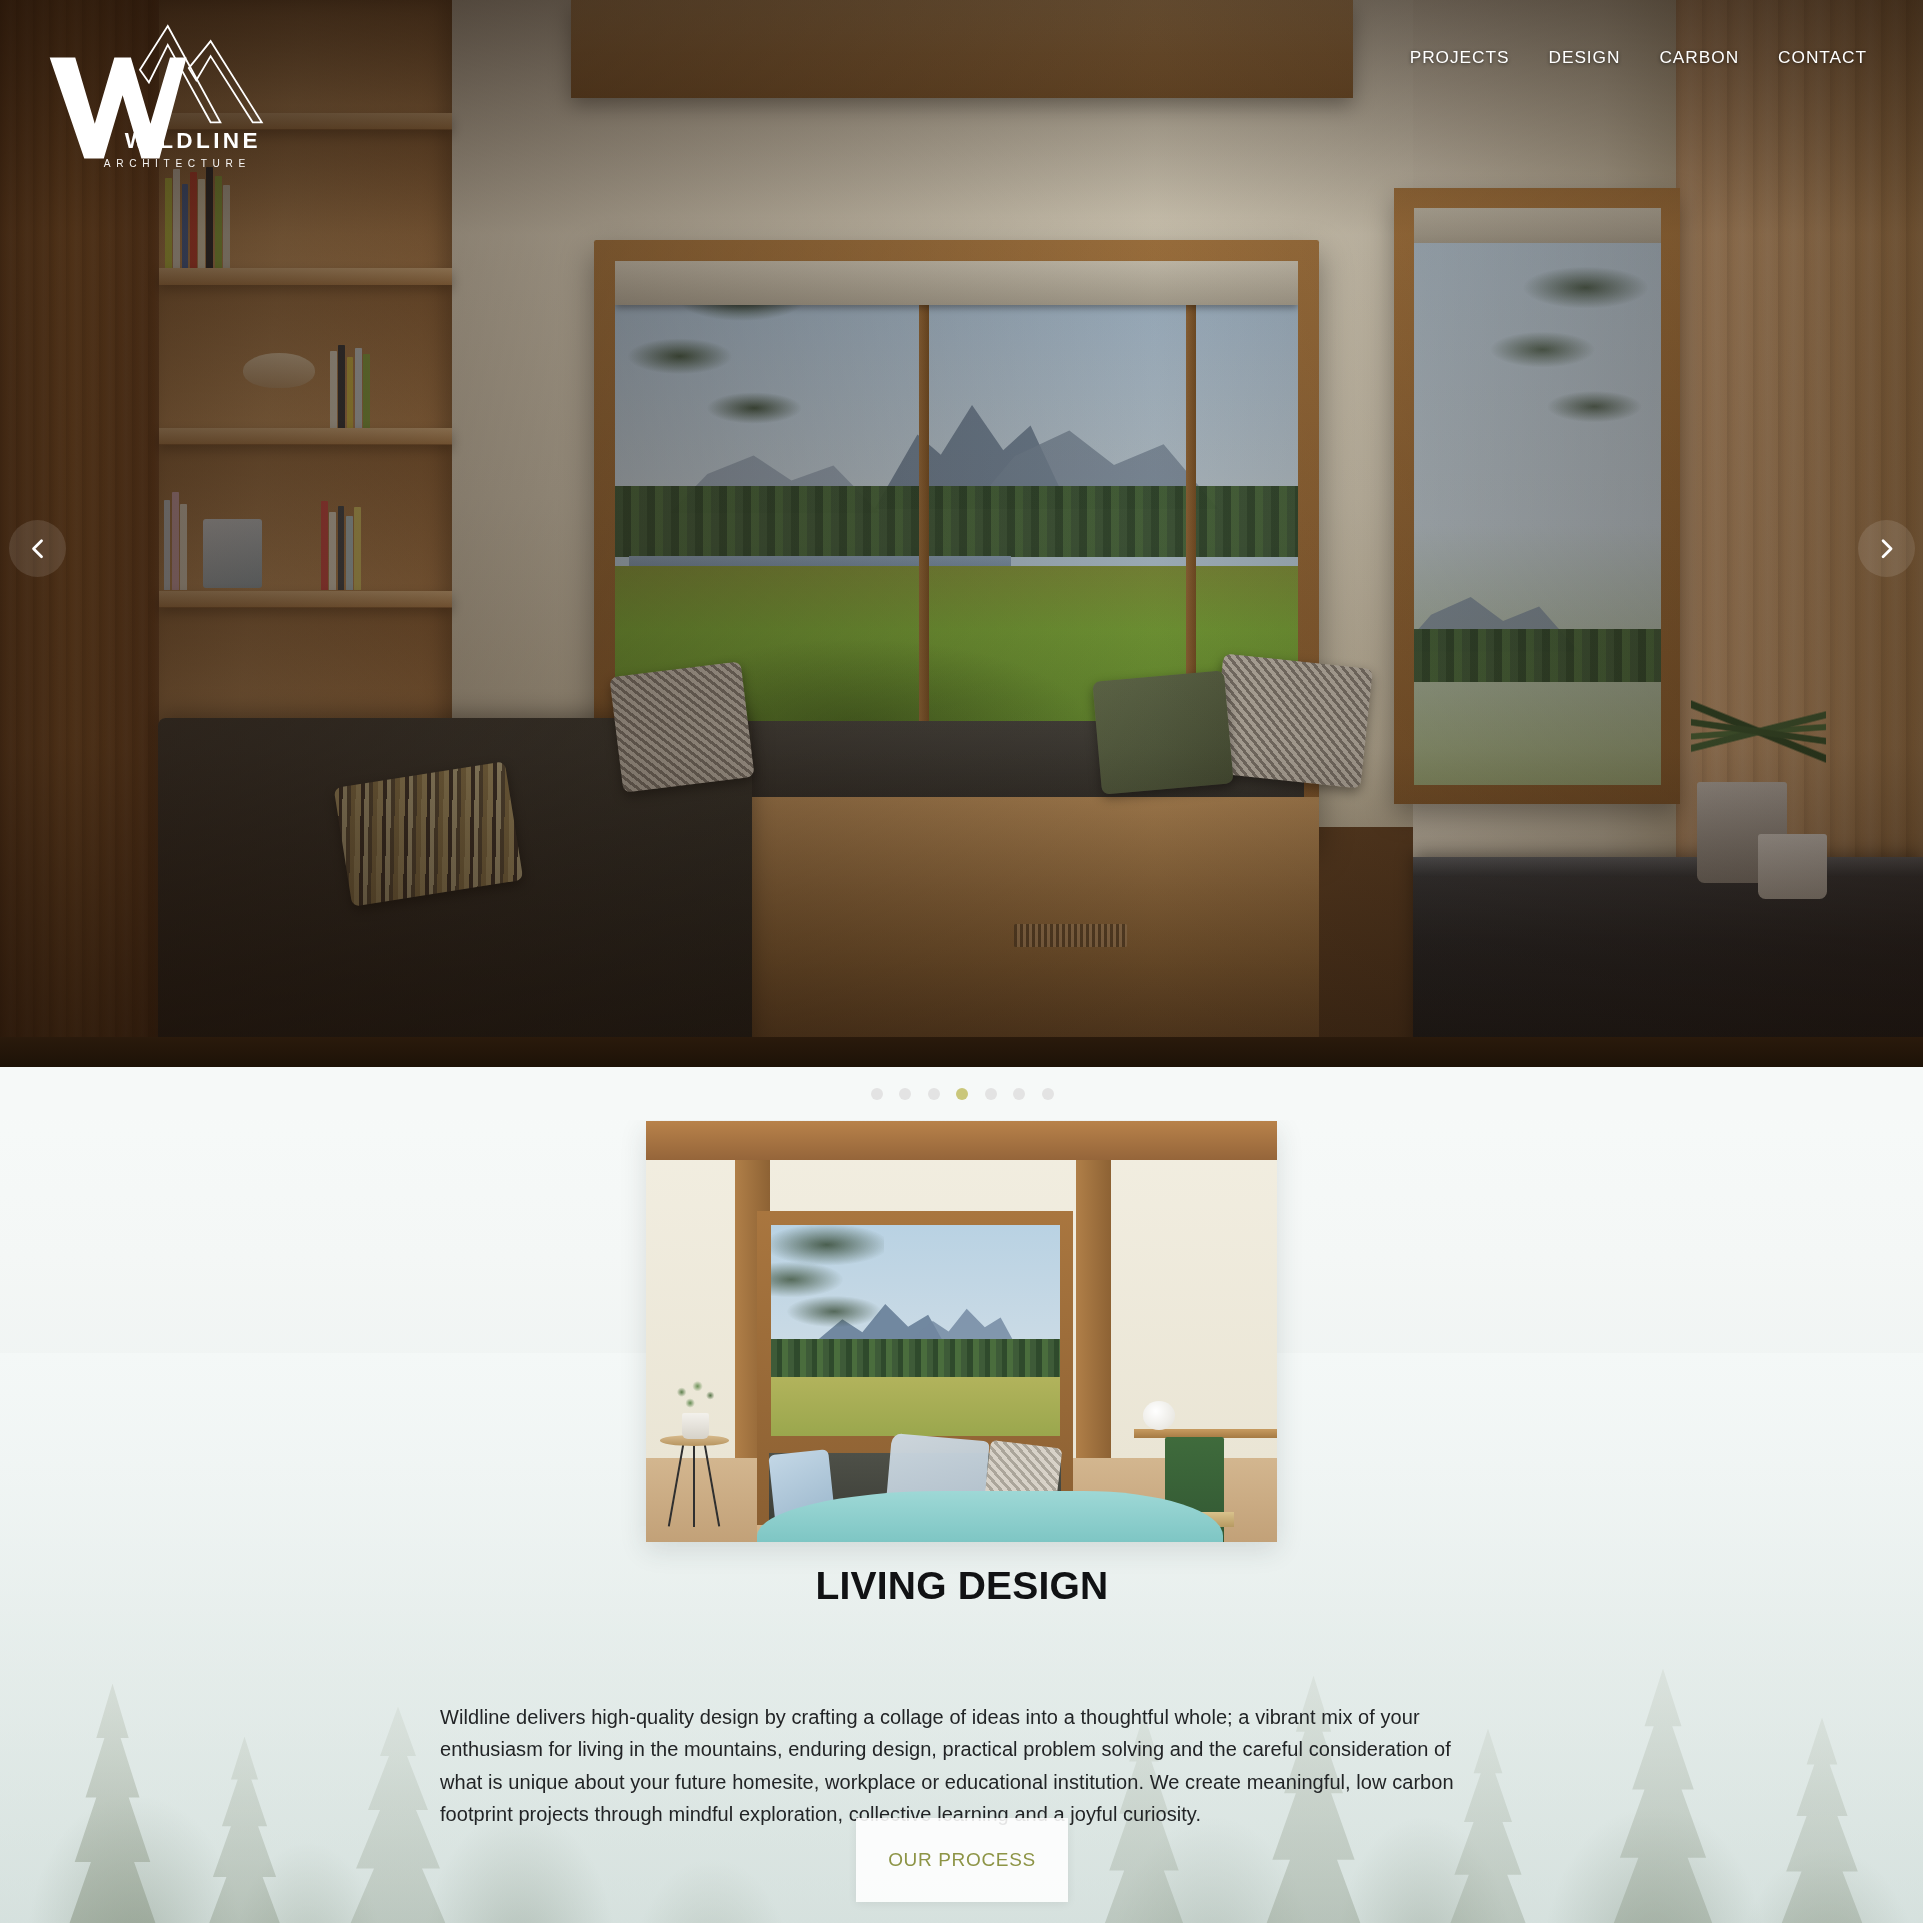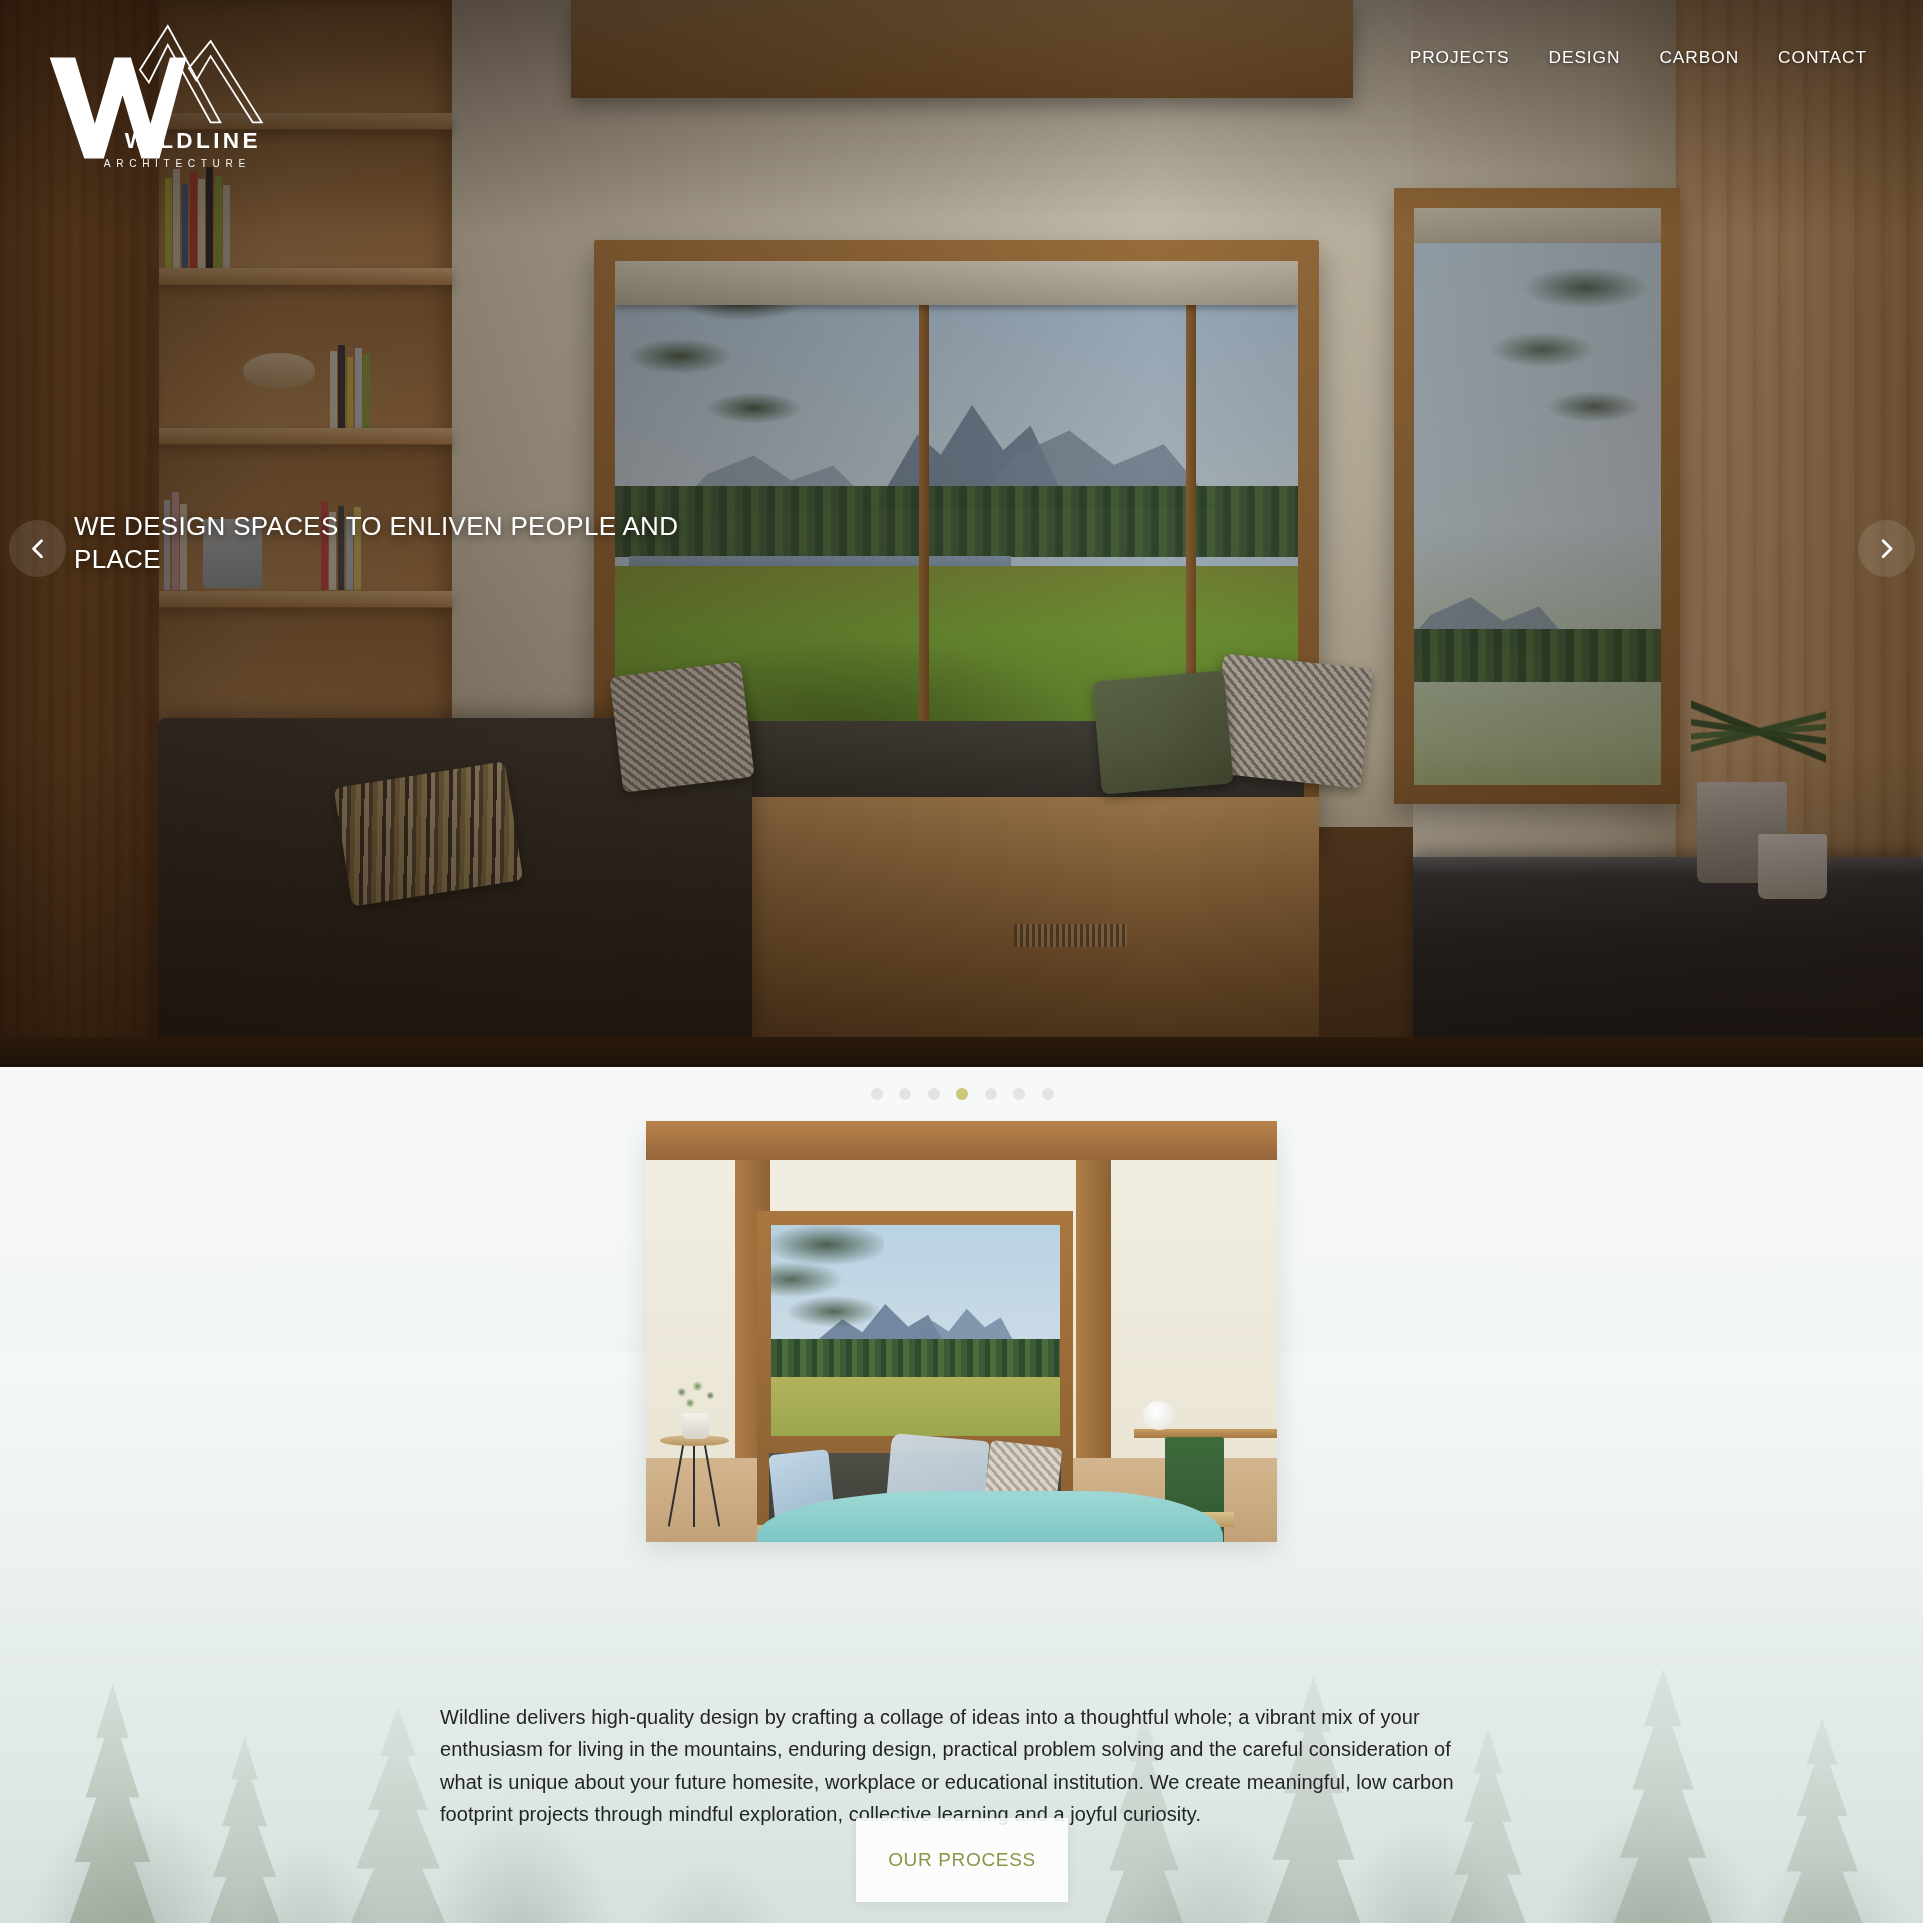--- a/index.html
+++ b/index.html
@@ -488,21 +488,20 @@
   </div>
 
   <nav class="nav">
     <a href="#">PROJECTS</a>
     <a href="#">DESIGN</a>
     <a href="#">CARBON</a>
     <a href="#">CONTACT</a>
   </nav>
 
   <div class="hero-copy">
-    <div class="hero-sub">WE DESIGN SPACES TO ENLIVEN PEOPLE AND PLACE</div>
   </div>
 
   <div class="arrow left">
     <svg viewBox="0 0 24 24">
       <path d="M15.5 4.5 L8 12 l7.5 7.5" fill="none" stroke="#ffffff" stroke-width="2.6" stroke-linecap="round" stroke-linejoin="round"></path>
     </svg>
   </div>
   <div class="arrow right">
     <svg viewBox="0 0 24 24">
       <path d="M8.5 4.5 L16 12 l-7.5 7.5" fill="none" stroke="#ffffff" stroke-width="2.6" stroke-linecap="round" stroke-linejoin="round"></path>
@@ -555,20 +554,21 @@
     <div class="fi-plant-tbl"></div>
     <div class="fi-plant-pot"></div>
     <div class="fi-plant-green"></div>
     <div class="fi-desk"></div>
     <div class="fi-lamp"></div>
     <div class="fi-chair"></div>
     <div class="fi-chair-seat"></div>
     <div class="fi-bed"></div>
   </div>
 
+  <div class="sec-title">LIVING DESIGN</div>
   <div class="sec-body">Wildline delivers high-quality design by crafting a collage of ideas into a thoughtful whole; a vibrant mix of your enthusiasm for living in the mountains, enduring design, practical problem solving and the careful consideration of what is unique about your future homesite, workplace or educational institution. We create meaningful, low carbon footprint projects through mindful exploration, collective learning and a joyful curiosity.</div>
 
   <div class="cta-wrap">
     <button class="cta">OUR PROCESS</button>
   </div>
 </div>
 
 <div class="dots-strip" id="dots">
     <span class="dot" style="background: rgb(227, 227, 227);"></span>
     <span class="dot" style="background: rgb(227, 227, 227);"></span>

